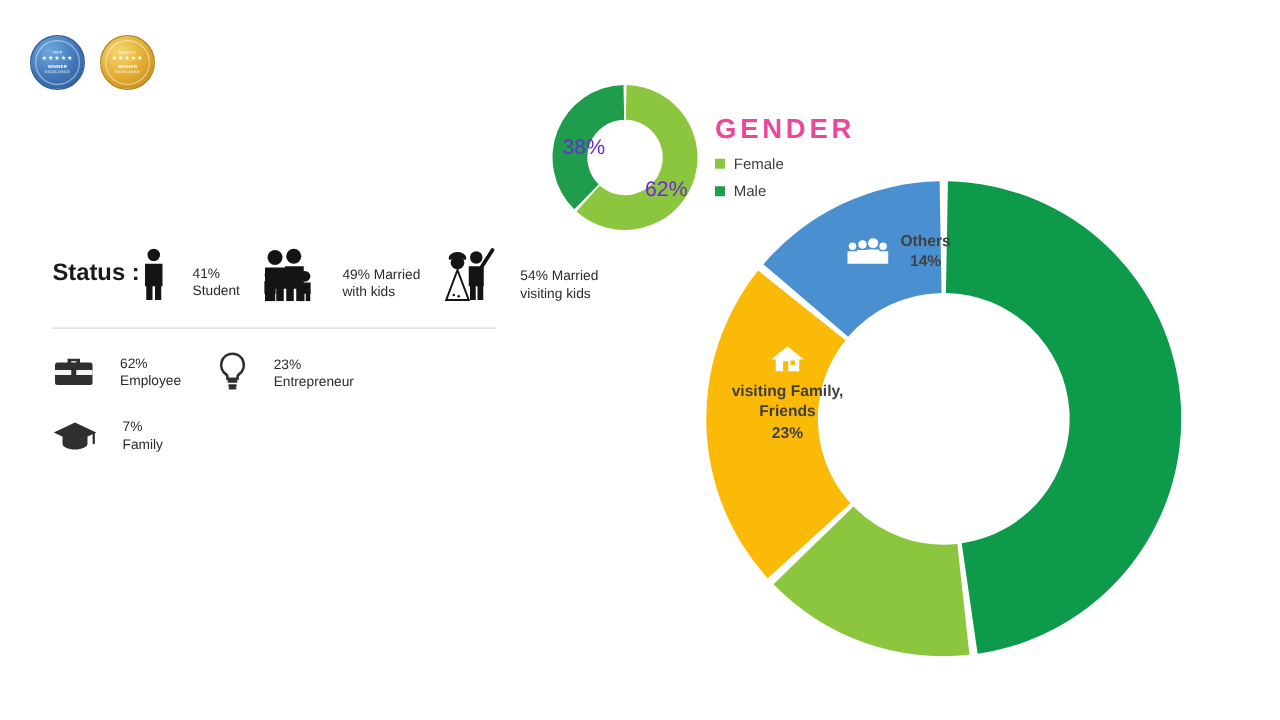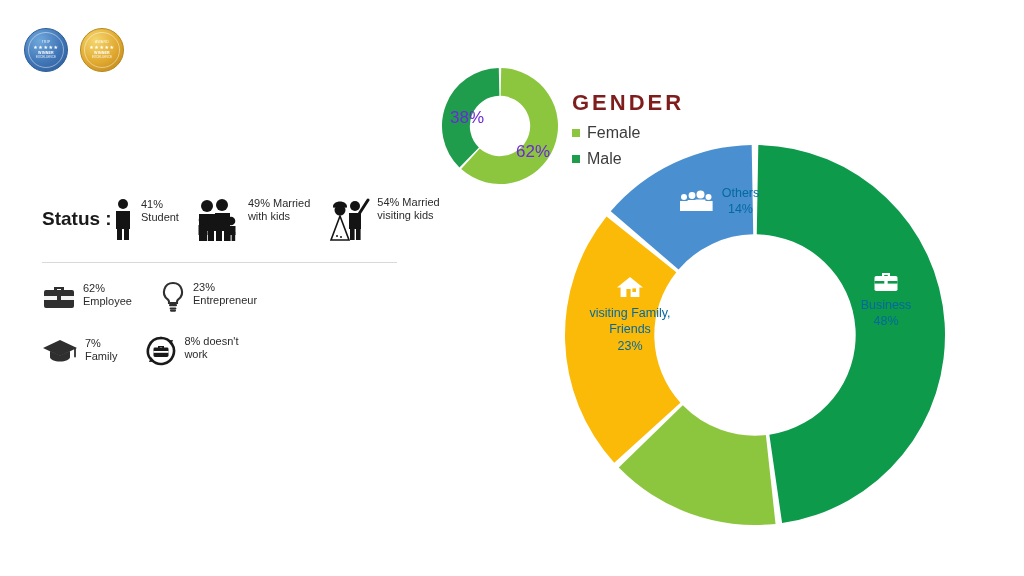--- a/index.html
+++ b/index.html
@@ -97,22 +97,22 @@
     font-weight: bold;
     color: #1a1a1a;
     white-space: nowrap;
   }
   .stat-row {
     display: flex;
     align-items: center;
   }
   .stat-item {
     display: flex;
-    align-items: flex-start;
-    gap: 7px;
+    align-items: flex-end;
+    gap: 20px;
   }
   .stat-icon {
     flex: none;
     display: flex;
     align-items: center;
     justify-content: center;
   }
   .stat-text {
     font-size: 11px;
     line-height: 1.22;
@@ -161,59 +161,59 @@
   #gender-label-male   { left: 10px; top: 42px; }
 
   #gender-title-block {
     position: absolute;
     left: 572px;
     top: 92px;
   }
   #gender-title {
     font-size: 22px;
     letter-spacing: 3px;
-    color: #7f1d1d;
+    color: #ec4899;
     font-weight: bold;
     line-height: 1;
     margin-bottom: 10px;
   }
   .legend-row {
     display: flex;
     align-items: center;
     gap: 7px;
     margin-top: 8px;
   }
   .legend-swatch {
     width: 8px;
     height: 8px;
     flex: none;
   }
   .legend-text {
-    font-size: 16px;
+    font-size: 12px;
     color: #3c3c3c;
   }
 
   
   #purpose-chart {
     position: absolute;
     left: 563px;
     top: 143px;
     width: 384px;
     height: 384px;
   }
   #purpose-donut {
     position: absolute;
     inset: 0;
   }
   .seg-label {
     position: absolute;
     text-align: center;
-    color: #0369a1;
+    color: #404040;
     font-size: 12.5px;
-    font-weight: normal;
+    font-weight: bold;
     line-height: 1.3;
     white-space: nowrap;
   }
   .seg-label .seg-icon {
     display: block;
     margin: 0 auto 4px auto;
   }
   #label-business { left: 268px; top: 128px; width: 110px; }
   #label-leisure  { left: 104px; top: 274px; width: 110px; }
   #label-family   { left: 2px;   top: 132px; width: 130px; }
@@ -353,37 +353,20 @@
               <path d="M8 14v6c0 2.6 4.5 4.6 10 4.6S28 22.6 28 20v-6l-10 4.6z" fill="#2f2f2f"></path>
               <path d="M33 11.5v8" stroke="#2f2f2f" stroke-width="1.8" stroke-linecap="round"></path>
             </svg>
           </span>
           <span class="stat-text">
             <span>7%</span><br>
             <span>Family</span>
           </span>
         </div>
 
-        <div class="stat-item" style="margin-left:28px">
-          <span class="stat-icon">
-            <svg width="32" height="32" viewBox="0 0 32 32">
-              <path d="M16 3a13 13 0 1 1-9.2 22.2" fill="none" stroke="#1a1a1a" stroke-width="2.6" stroke-linecap="round"></path>
-              <path d="M16 3a13 13 0 0 0-9.2 22.2" fill="none" stroke="#1a1a1a" stroke-width="2.6" stroke-linecap="round"></path>
-              <path d="M6 22 L4 27 L9.5 26.6 z" fill="#1a1a1a"></path>
-              <path d="M26 10 L28 5 L22.5 5.4 z" fill="#1a1a1a"></path>
-              <path d="M13 11h6v2.2h-1.8v-1h-2.4v1H13z" fill="#1a1a1a"></path>
-              <rect x="8.5" y="12.6" width="15" height="9.4" rx="1.4" fill="#1a1a1a"></rect>
-              <rect x="8.5" y="16" width="15" height="1.8" fill="#ffffff"></rect>
-            </svg>
-          </span>
-          <span class="stat-text">
-            <span>8% doesn't</span><br>
-            <span>work</span>
-          </span>
-        </div>
       </div>
 
     </div>
   </div>
 </div>
 
 <div id="gender-chart">
   <svg id="gender-donut" viewBox="0 0 120 120">
 
     <path id="gd-female" fill="#8CC63E" d="M 61.214660353234706 2.0127203584589637 A 58 58 0 1 1 21.19042483118622 103.10239987768887
@@ -413,30 +396,20 @@
     <path id="pd-0" fill="#0D9A4B" d="M 195.31595722308384 2.0289379202856708 A 190 190 0 0 1 219.09949740404727 380.0574838724799
           L 206.36273362414505 291.67046645241436 A 100.7 100.7 0 0 0 193.75745732823444 91.3153370977514 Z"></path>
     <path id="pd-1" fill="#8CC63E" d="M 212.5198775841444 380.88868315473997 A 190 190 0 0 1 55.78698454640835 324.4613695423673
           L 119.80710180959642 262.20452585745466 A 100.7 100.7 0 0 0 202.87553511959655 292.1110020720122 Z"></path>
     <path id="pd-2" fill="#FBBA07" d="M 51.24712670551753 319.6269119713682 A 190 190 0 0 1 43.51111024042433 73.46287662521672
           L 113.3008884274249 129.17532461136486 A 100.7 100.7 0 0 0 117.4009771539243 259.64226334482515 Z"></path>
     <path id="pd-3" fill="#4A90D0" d="M 47.73845160637251 68.3528987194885 A 190 190 0 0 1 188.68404277691613 2.0289379202856708
           L 190.24254267176556 91.3153370977514 A 100.7 100.7 0 0 0 115.54137935137743 126.46703632132889 Z"></path>
   </svg>
 
-  <div class="seg-label" id="label-business">
-    <svg class="seg-icon" width="26" height="22" viewBox="0 0 26 22">
-      <path d="M9 2h8v3.2h-2.2V4h-3.6v1.2H9z" fill="#ffffff"></path>
-      <rect x="1.5" y="5" width="23" height="15" rx="1.8" fill="#ffffff"></rect>
-      <rect x="1.5" y="10" width="23" height="2.6" fill="#0D9A4B"></rect>
-      <rect x="11.3" y="9" width="3.4" height="4.6" rx=".8" fill="#ffffff"></rect>
-    </svg>
-    <span>Business</span><br>
-    <span>48%</span>
-  </div>
 
 
   <div class="seg-label" id="label-family">
     <svg class="seg-icon" width="28" height="24" viewBox="0 0 28 24">
       <path d="M14 2 L27 12.5 h-3.6 V22 H4.6 V12.5 H1 z" fill="#ffffff"></path>
       <rect x="10.4" y="14" width="4.2" height="8" fill="#FBBA07"></rect>
       <rect x="16.4" y="13.4" width="3.6" height="3.6" fill="#FBBA07"></rect>
     </svg>
     <span>visiting Family,</span><br>
     <span>Friends</span><br>

